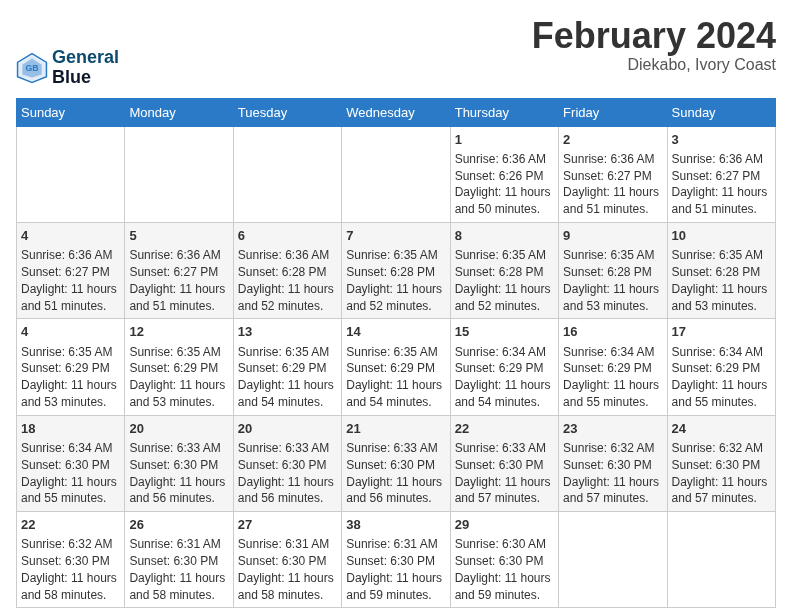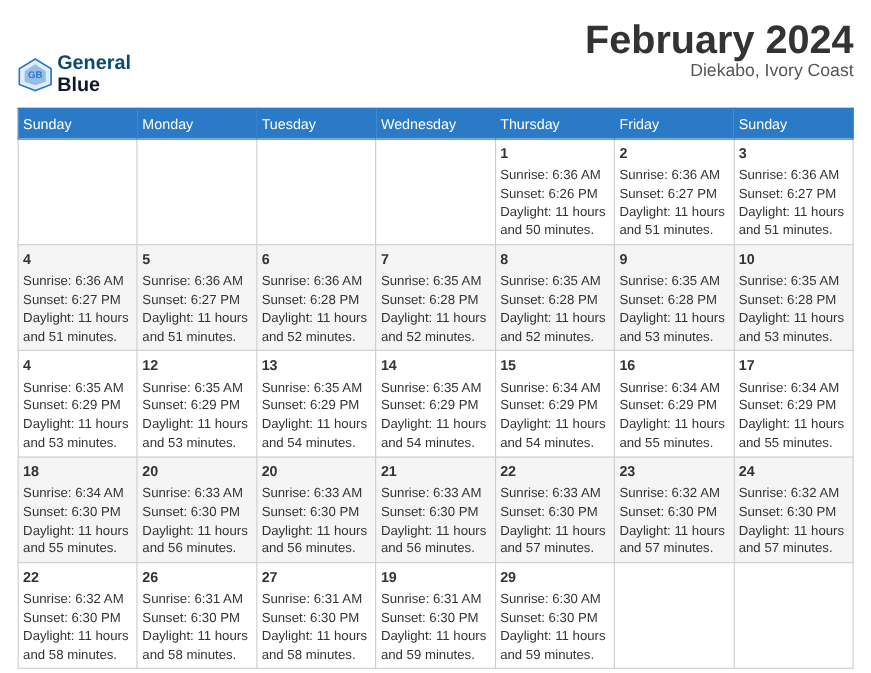--- a/index.html
+++ b/index.html
@@ -242,21 +242,21 @@
         </td>
         <td>
           <span class="day-num">26</span>
           <div class="day-info">Sunrise: 6:31 AM<br>Sunset: 6:30 PM<br>Daylight: 11 hours and 58 minutes.</div>
         </td>
         <td>
           <span class="day-num">27</span>
           <div class="day-info">Sunrise: 6:31 AM<br>Sunset: 6:30 PM<br>Daylight: 11 hours and 58 minutes.</div>
         </td>
         <td>
-          <span class="day-num">19</span>
+          <span class="day-num">38</span>
           <div class="day-info">Sunrise: 6:31 AM<br>Sunset: 6:30 PM<br>Daylight: 11 hours and 59 minutes.</div>
         </td>
         <td>
           <span class="day-num">29</span>
           <div class="day-info">Sunrise: 6:30 AM<br>Sunset: 6:30 PM<br>Daylight: 11 hours and 59 minutes.</div>
         </td>
         <td class="empty-cell"></td>
         <td class="empty-cell"></td>
       </tr>
     </tbody>

